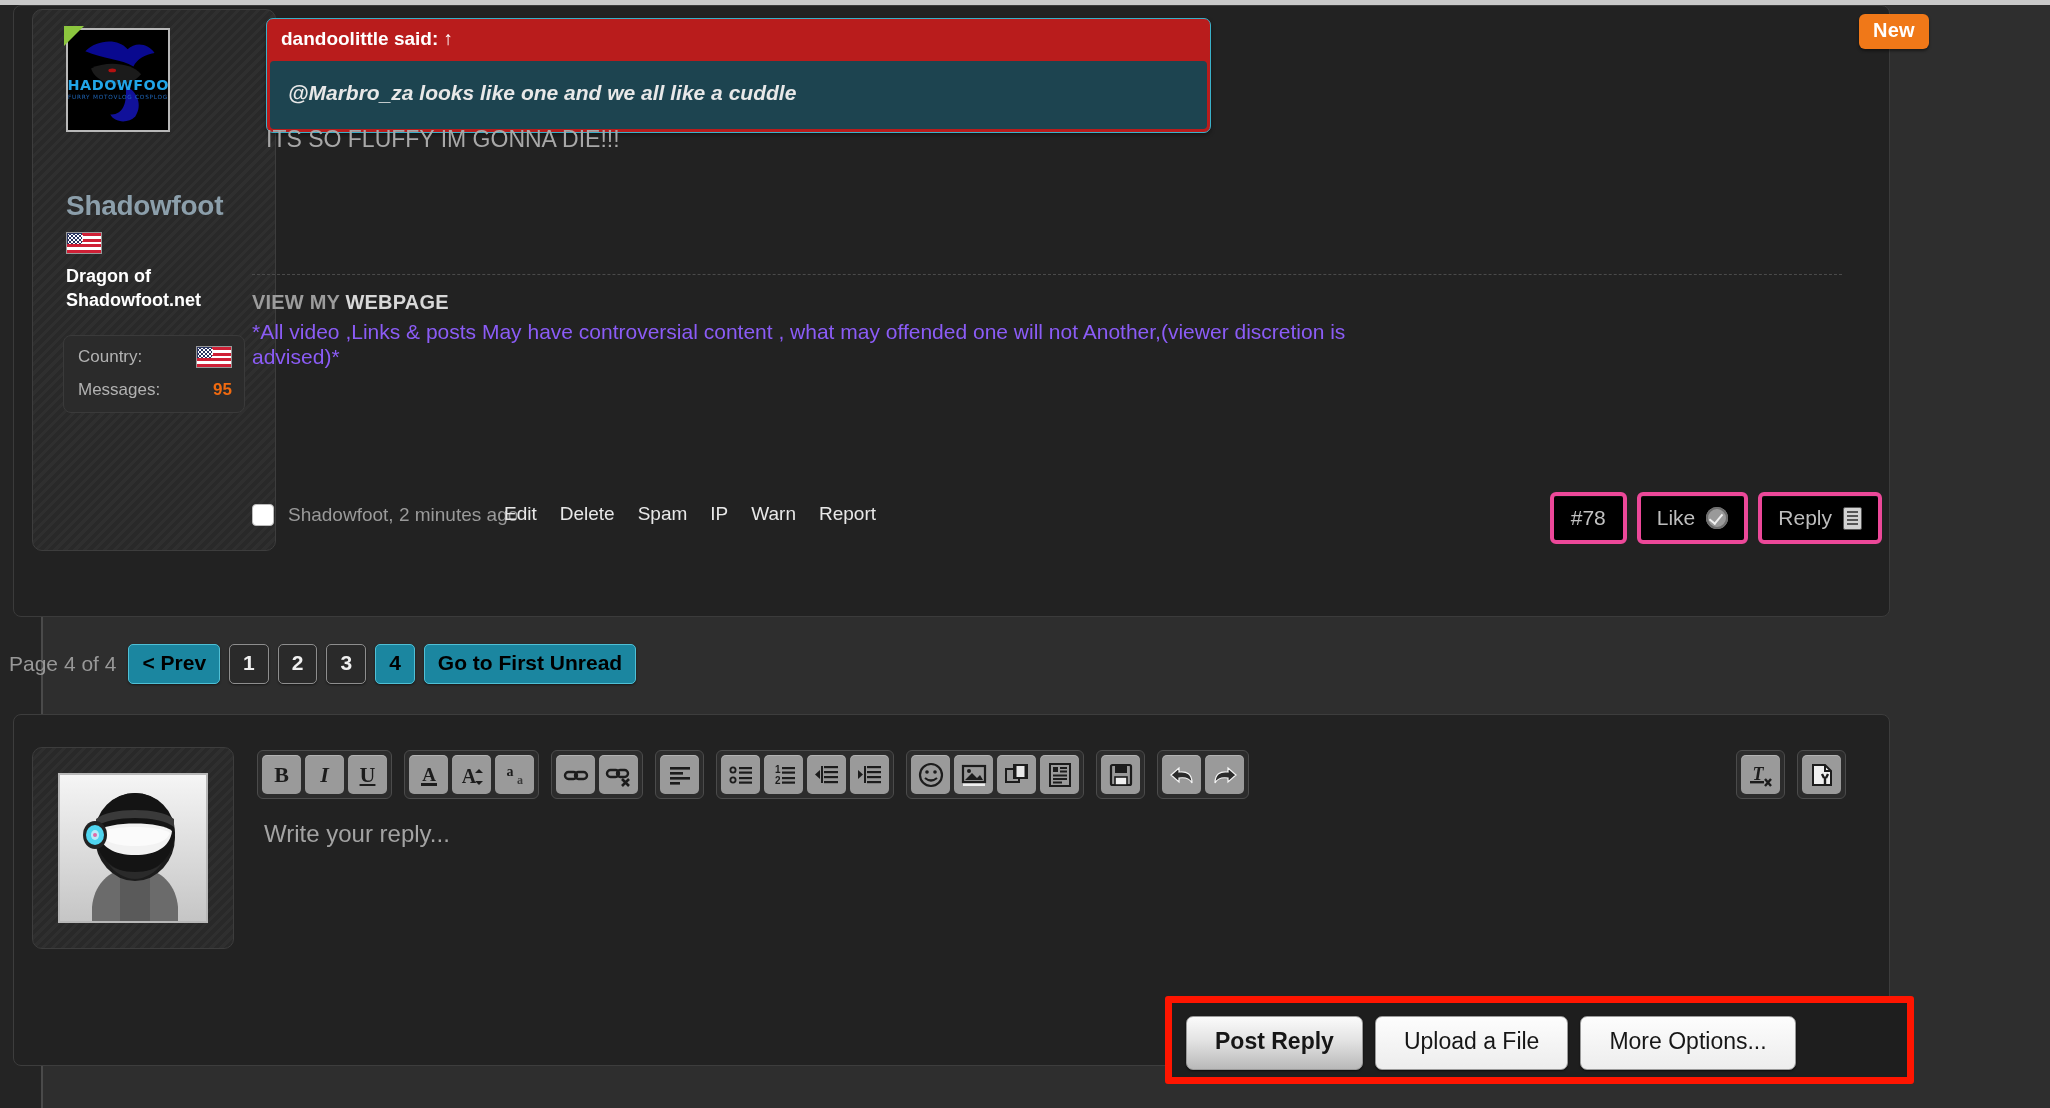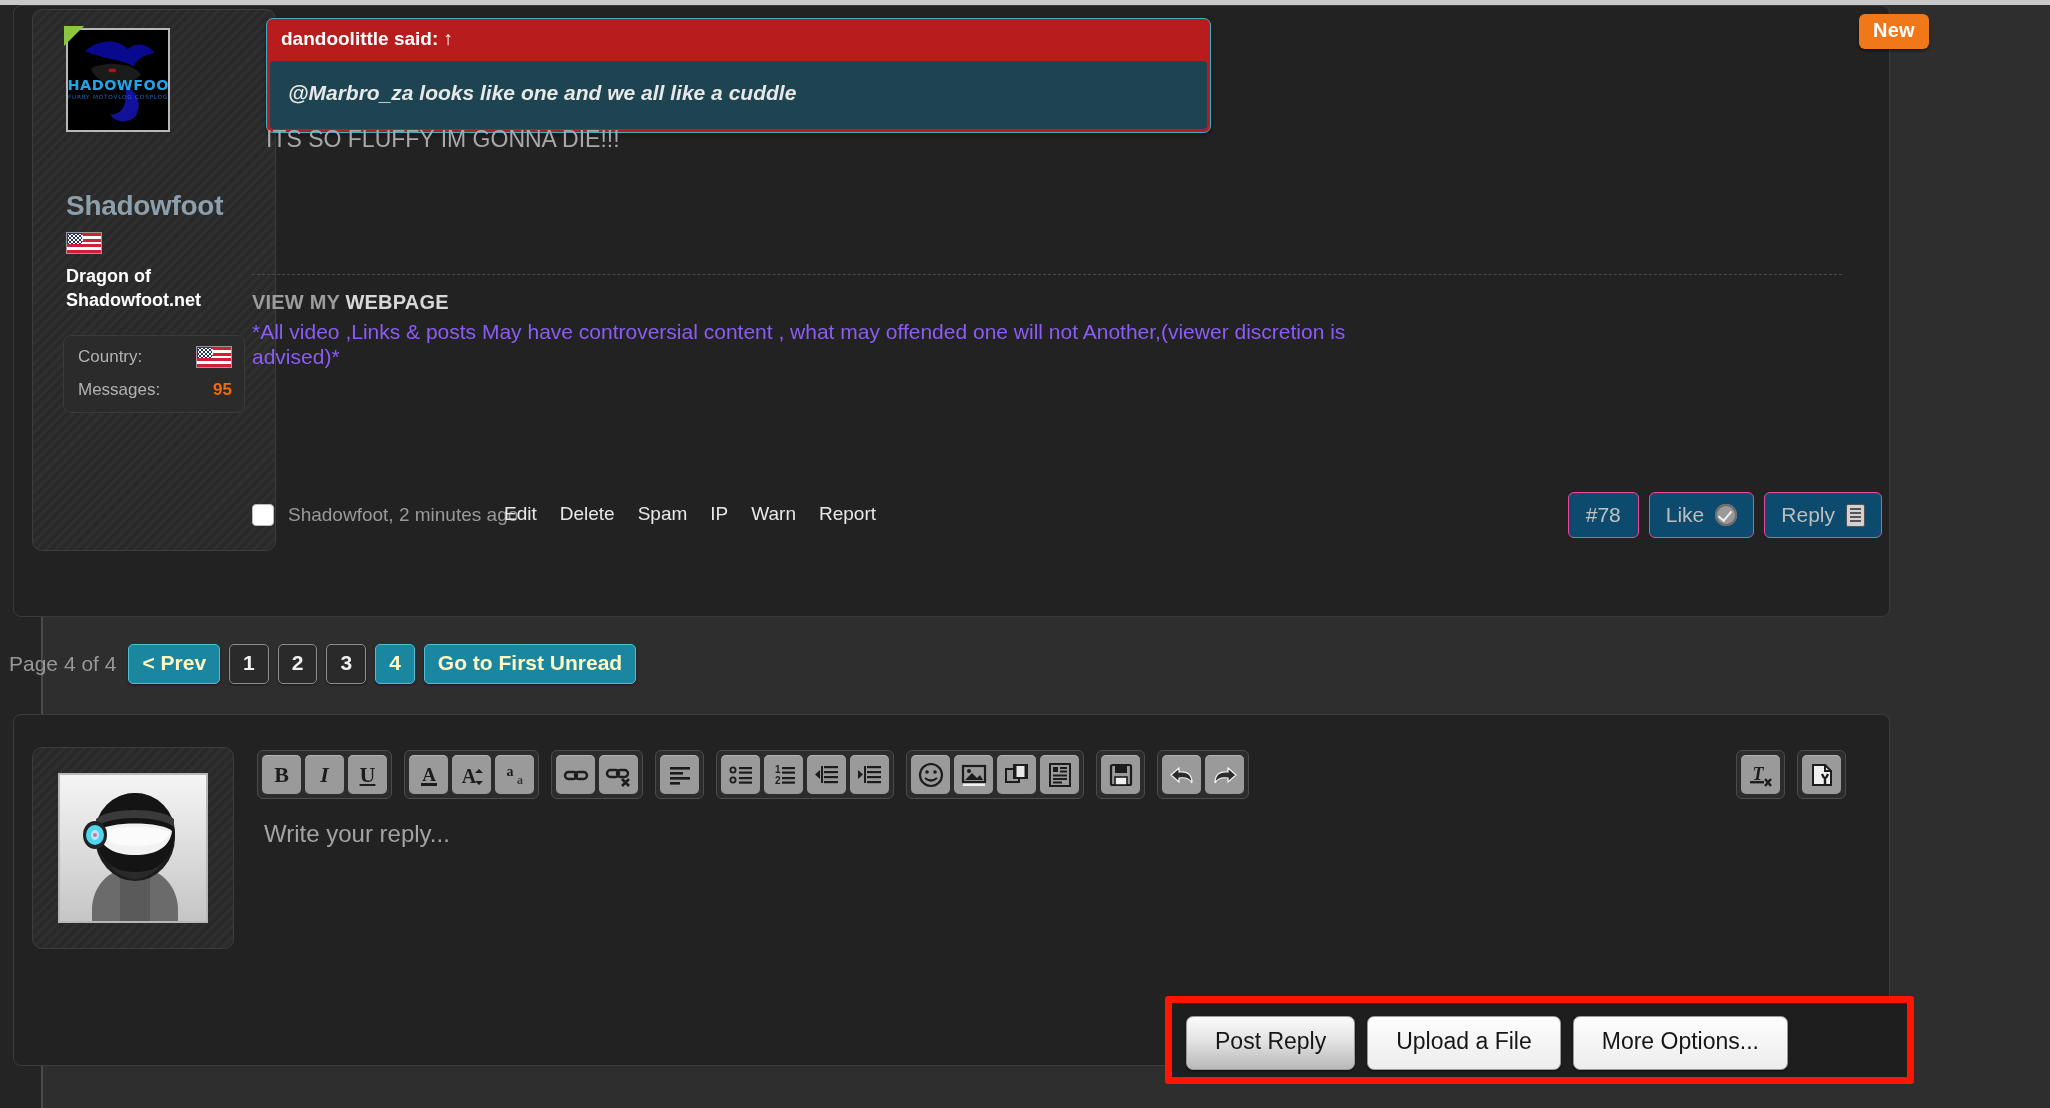--- a/index.html
+++ b/index.html
@@ -190,22 +190,22 @@
     display: flex; gap: 23px;
   }
   .footer-links a {
     color: #e8e8e8; font-size: 19px; font-weight: normal; text-decoration: none;
   }
   .footer-btns {
     position: absolute; right: 0px; top: -4px;
     display: flex; gap: 10px; align-items: center;
   }
   .btn-dark {
-    background: #0c4a6e;
-    border: 1px solid #ec4899;
+    background: #000000;
+    border: 4px solid #ec4899;
     border-radius: 6px;
     color: #bdbdbd; font-size: 21px;
     padding: 10px 16px;
     display: flex; align-items: center; gap: 11px;
     box-shadow: inset 0 1px 0 rgba(255,255,255,0.05);
   }
   .btn-num { padding: 10px 17px; color: #c2c2c2; }
   .icon-check {
     width: 22px; height: 22px; border-radius: 50%;
     background: #9a9a9a; position: relative;
@@ -232,21 +232,21 @@
     position: absolute; left: 9px; top: 644px;
     display: flex; align-items: center; gap: 9px;
   }
   .page-label { font-size: 21px; color: #989898; margin-right: 3px; }
   .pg {
     font-size: 21px; font-weight: bold;
     padding: 6px 13px 8px 13px;
     border-radius: 5px; text-decoration: none;
     box-shadow: 0 1px 2px rgba(0,0,0,0.5);
   }
-  .pg-teal { background: #1b86a0; color: #fef9c3; border: 1px solid #4fc0d6; }
+  .pg-teal { background: #1b86a0; color: #000000; border: 1px solid #4fc0d6; }
   .pg-plain { background: #2a2a2a; color: #f0f0f0; border: 1px solid #8e8e8e; }
 
   
   .reply-block {
     position: absolute; left: 13px; top: 714px;
     width: 1877px; height: 352px;
     background: #222222;
     border: 1px solid #3d3d3d;
     border-radius: 8px;
   }
@@ -317,21 +317,21 @@
     position: absolute; left: 1186px; top: 1016px;
     display: flex; gap: 12px;
   }
   .act-btn {
     font-size: 23px; color: #161616;
     padding: 11px 28px 14px 28px;
     border-radius: 7px;
     border: 1px solid #9a9a9a;
     box-shadow: 0 1px 2px rgba(0,0,0,0.6);
   }
-  .act-primary { background: linear-gradient(to bottom, #fbfbfb 0%, #e3e3e3 45%, #b9b9b9 100%); }
+  .act-primary { background: linear-gradient(to bottom, #fbfbfb 0%, #e3e3e3 45%, #b9b9b9 100%); font-weight: bold; }
   .act-plain   { background: linear-gradient(to bottom, #fdfdfd 0%, #f4f4f4 55%, #ededed 100%); }
 </style>
 </head>
 <body>
 
 <div class="page-topstrip"></div>
 <div class="gutter-left"></div>
 <div class="gutter-divider"></div>
 
 <div class="post-block">

